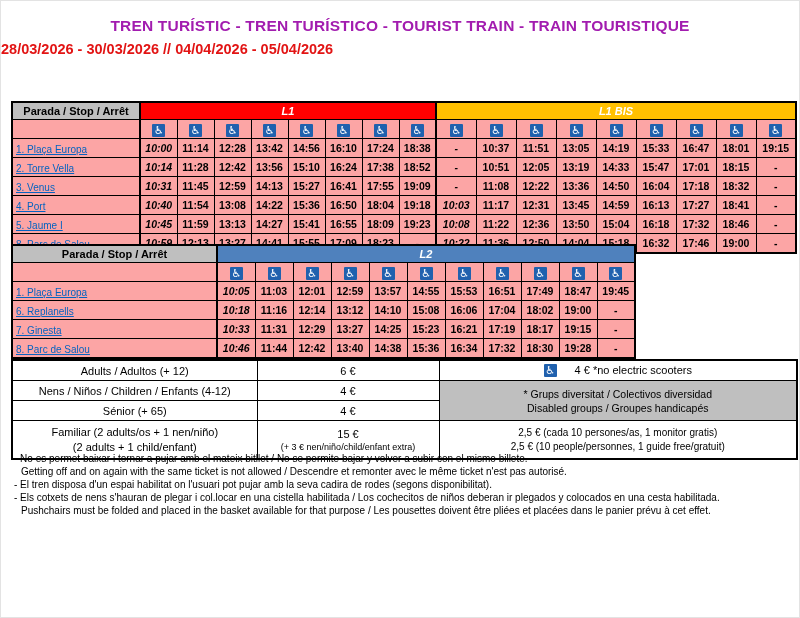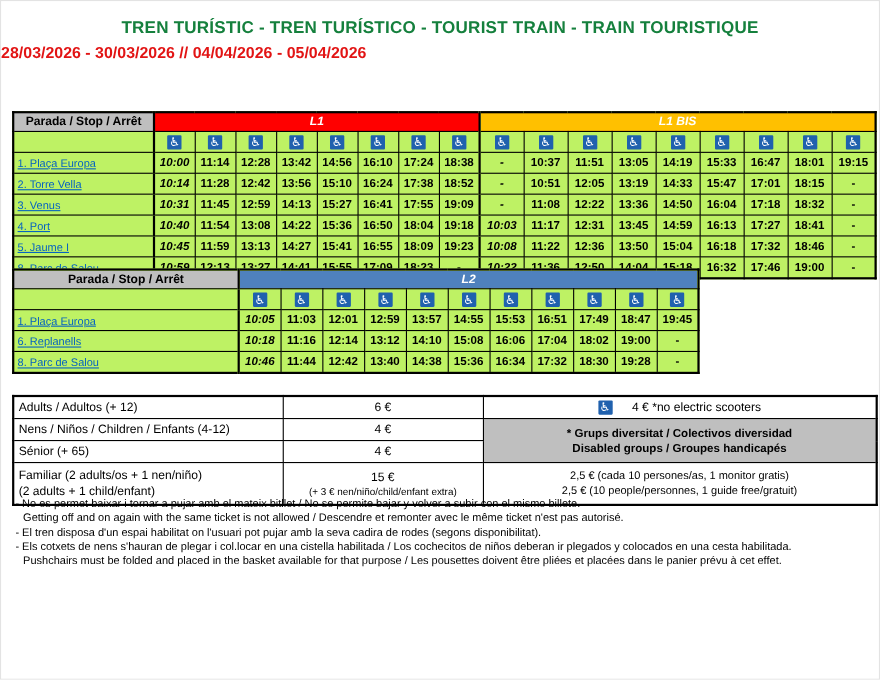--- a/index.html
+++ b/index.html
@@ -1,48 +1,48 @@
 <!DOCTYPE html>
 <html><head>
 <meta charset="utf-8">
 <style>
   html,body{margin:0;padding:0;background:#fff;}
   .page{position:relative;width:800px;height:618px;background:#ffffff;
         font-family:"Liberation Sans",sans-serif;overflow:hidden;
         border:1px solid #e3e3e3;box-sizing:border-box;}
   .main-title{position:absolute;top:16px;left:0;width:100%;text-align:center;
-              color:#15803d;font-weight:bold;font-size:15.5px;letter-spacing:.2px;}
+              color:#a21caf;font-weight:bold;font-size:15.5px;letter-spacing:.2px;}
   .date-range{position:absolute;top:40px;left:0;width:100%;
               color:#e21414;font-weight:bold;font-size:14.5px;}
   
   table.schedule{position:absolute;border-collapse:collapse;table-layout:fixed;
-                 background:#bef264;border:2px solid #000;}
+                 background:#fca5a5;border:2px solid #000;}
   #schedule-0{left:10px;top:100px;}
   #schedule-1{left:10px;top:243px;}
   .schedule td,.schedule th{border:1px solid #000;padding:0;text-align:center;
                  vertical-align:middle;overflow:hidden;}
   .schedule .stop-header{background:#bfbfbf;color:#000;font-weight:bold;
                  font-size:11px;height:16px;}
   .schedule .band{color:#fff;font-weight:bold;font-size:11px;height:16px;}
   .schedule .icon-cell{height:17px;}
   .schedule .time{font-weight:bold;font-size:10.5px;height:15px;font-family:"Liberation Sans",sans-serif;}
   .schedule .stop{text-align:left;padding-left:3px;height:15px;}
   .schedule .stop a{color:#0563c1;font-size:10px;text-decoration:underline;cursor:pointer;}
   .schedule .sep{border-left:2px solid #000;font-style:italic;}
   .wc{display:inline-block;width:13px;height:13px;background:#2061ae;color:#fff;
       font-size:11px;line-height:13px;text-align:center;border-radius:1px;
       font-family:"DejaVu Sans",sans-serif;}
   
   table.fares{position:absolute;left:10px;top:358px;border-collapse:collapse;
               table-layout:fixed;border:2px solid #000;width:785px;}
   .fares td{border:1px solid #000;padding:0 4px;font-size:11px;vertical-align:middle;overflow:hidden;}
-  .fares .label{text-align:left;height:19px;}
+  .fares .label{text-align:center;height:19px;}
   .fares .price{text-align:center;height:19px;}
   .fares .tall{height:37px;}
-  .fares .gray{background:#bfbfbf;font-weight:bold;font-size:10.5px;text-align:center;line-height:14px;}
+  .fares .gray{background:#bfbfbf;font-weight:normal;font-size:10.5px;text-align:center;line-height:14px;}
   .fares .wcline{text-align:center;}
   .fares .wcline .wc{margin-right:18px;vertical-align:middle;}
   .fares .subnote{font-size:9px;line-height:11px;text-align:center;}
   .fares .mainprice{line-height:15px;text-align:center;}
   .fares .grpprice{font-size:10px;line-height:14px;text-align:center;}
   .fares .lbl2{font-size:11px;line-height:15px;}
   
   .notes{position:absolute;left:13px;top:451px;width:784px;font-size:10px;
          line-height:13px;color:#000;overflow:hidden;}
   .note-line{white-space:nowrap;}
@@ -283,20 +283,34 @@
             <td class="time">13:12</td>
             <td class="time">14:10</td>
             <td class="time">15:08</td>
             <td class="time">16:06</td>
             <td class="time">17:04</td>
             <td class="time">18:02</td>
             <td class="time">19:00</td>
             <td class="time">-</td>
           </tr>
           <tr>
+            <td class="stop"><a>7. Ginesta</a></td>
+            <td class="time sep">10:33</td>
+            <td class="time">11:31</td>
+            <td class="time">12:29</td>
+            <td class="time">13:27</td>
+            <td class="time">14:25</td>
+            <td class="time">15:23</td>
+            <td class="time">16:21</td>
+            <td class="time">17:19</td>
+            <td class="time">18:17</td>
+            <td class="time">19:15</td>
+            <td class="time">-</td>
+          </tr>
+          <tr>
             <td class="stop"><a>8. Parc de Salou</a></td>
             <td class="time sep">10:46</td>
             <td class="time">11:44</td>
             <td class="time">12:42</td>
             <td class="time">13:40</td>
             <td class="time">14:38</td>
             <td class="time">15:36</td>
             <td class="time">16:34</td>
             <td class="time">17:32</td>
             <td class="time">18:30</td>

